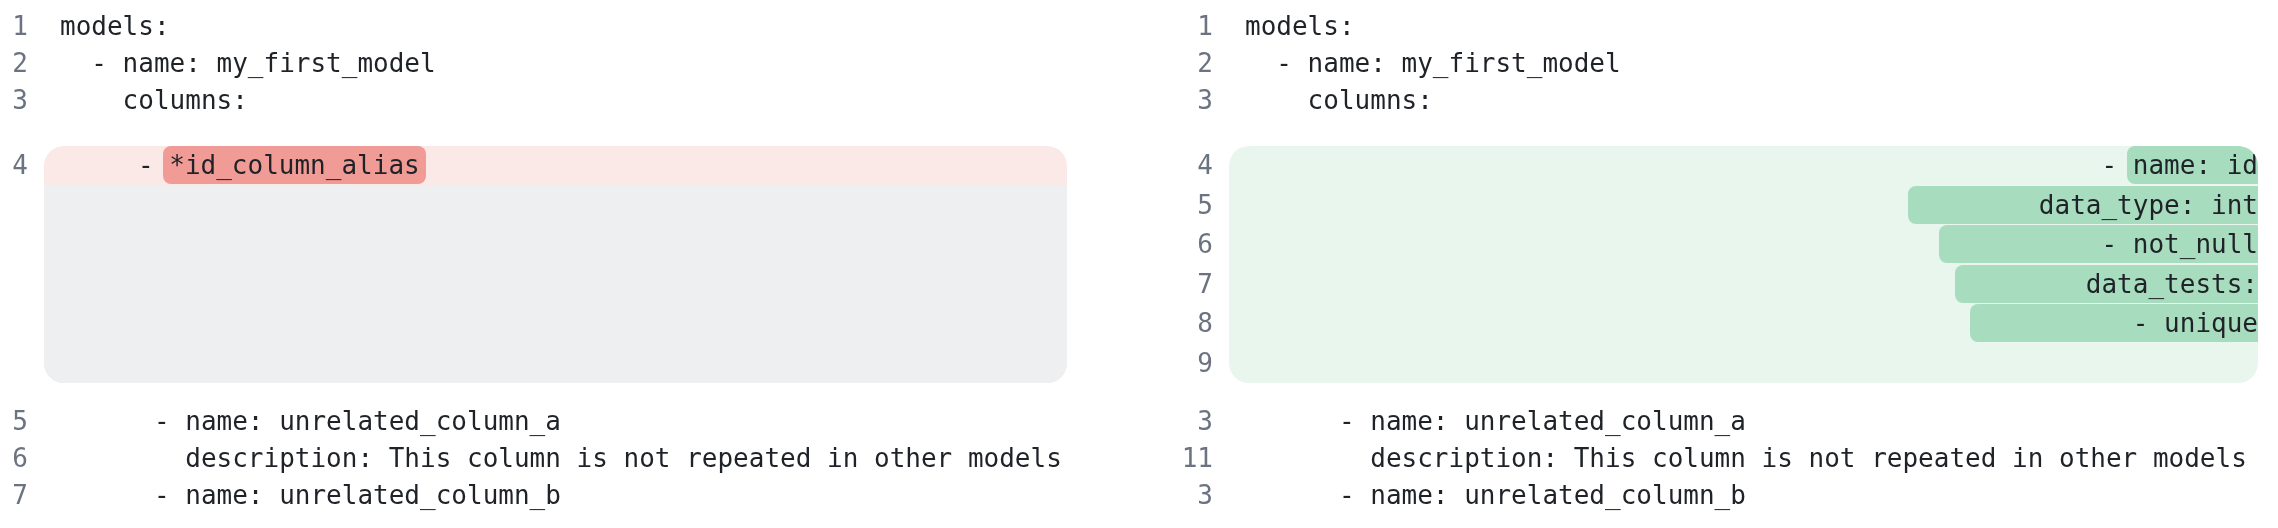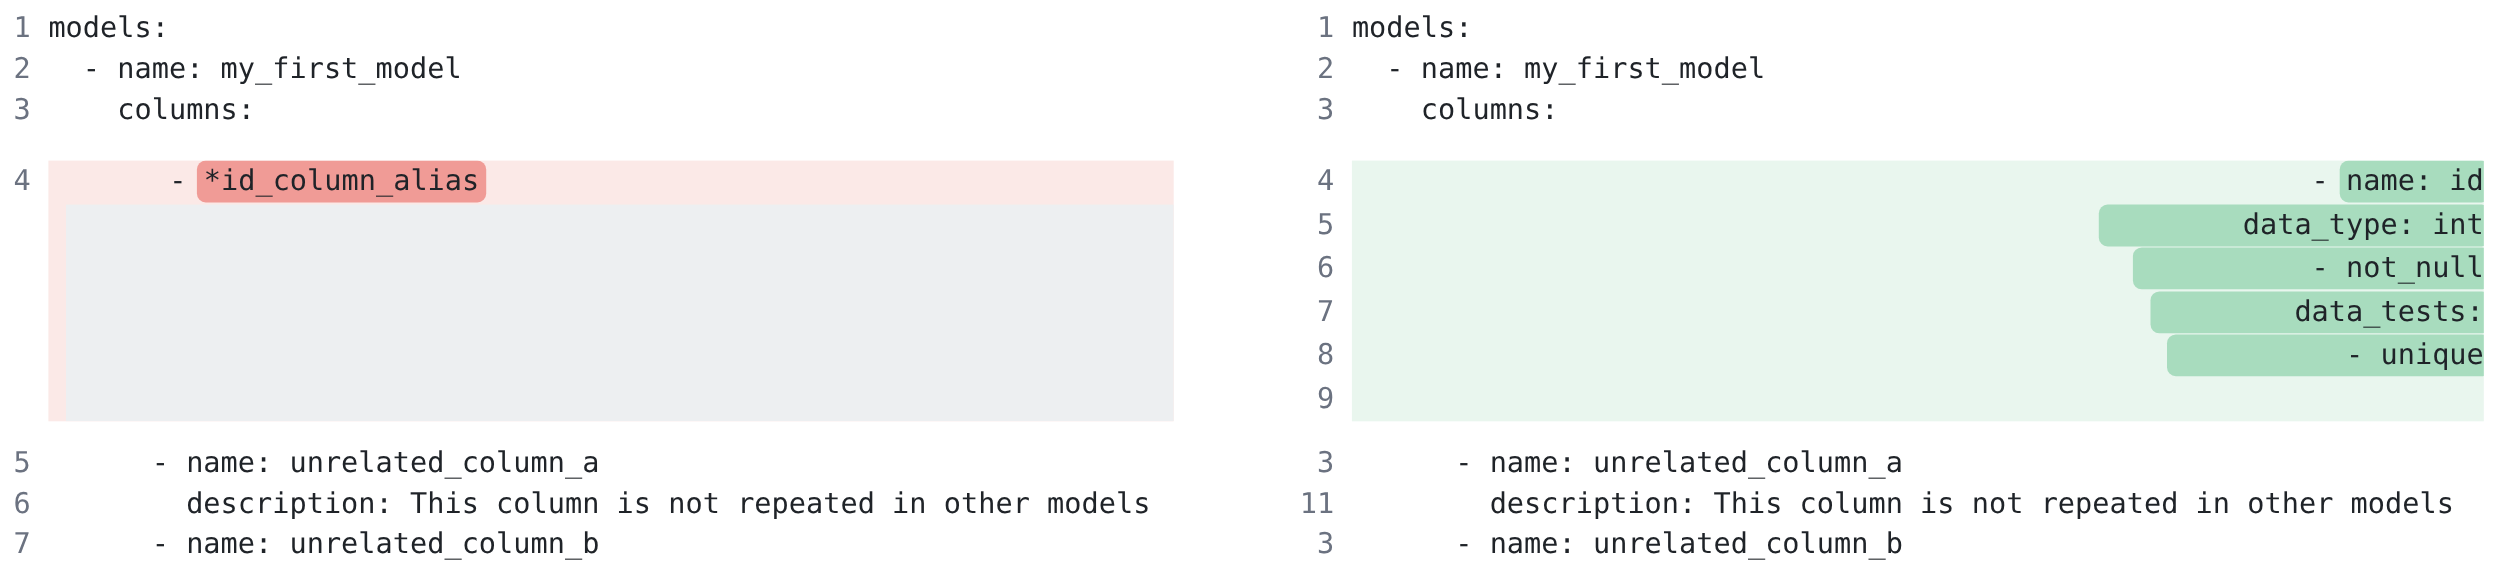--- a/index.html
+++ b/index.html
@@ -28,30 +28,30 @@
   .panel.new { padding-right: 20px; }
 
   .row { display: flex; height: 37px; line-height: 37px; }
   .num {
     flex: none; text-align: right;
     color: var(--line-number);
     user-select: none;
   }
   .panel.old .num { width: 28px; }
   .panel.new .num { width: 74px; }
-  .code { margin-left: 16px; white-space: pre; }
+  .code { margin-left: 32px; white-space: pre; }
 
   .hunk { display: flex; margin: 27px 0 20px 0; }
   .hunk-gutter { flex: none; }
   .panel.old .hunk-gutter { width: 28px; }
   .panel.new .hunk-gutter { width: 74px; }
   .hunk-gutter .num { display: block; height: 39.5px; line-height: 39.5px; width: 100%; }
   .hunk-body {
     flex: 1; margin-left: 16px;
-    border-radius: 0; overflow: hidden; padding-left: 16px;
+    border-radius: 20px; overflow: hidden;
   }
   .hunk.removed .hunk-body { background: var(--removed-row-bg); }
   .hunk.added   .hunk-body { background: var(--added-row-bg); text-align: right; }
   .hunk-row { height: 39.5px; line-height: 39.5px; white-space: pre; }
   .filler { background: var(--filler-bg); }
 
   .mark { border-radius: 8px; padding: 4px 6px; margin: 0 -6px; }
   .hunk.removed .mark { background: var(--removed-token-bg); }
   .hunk.added   .mark { background: var(--added-token-bg); }
 </style>

